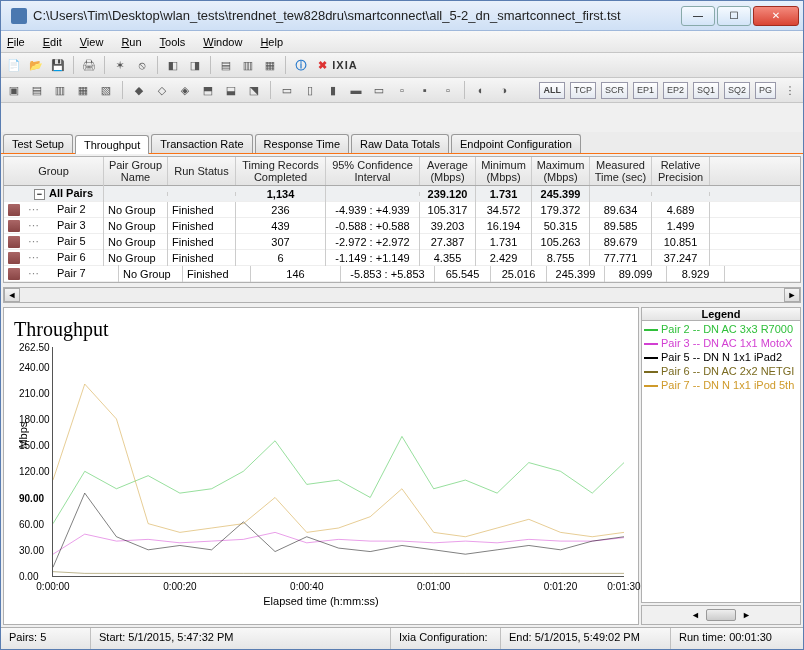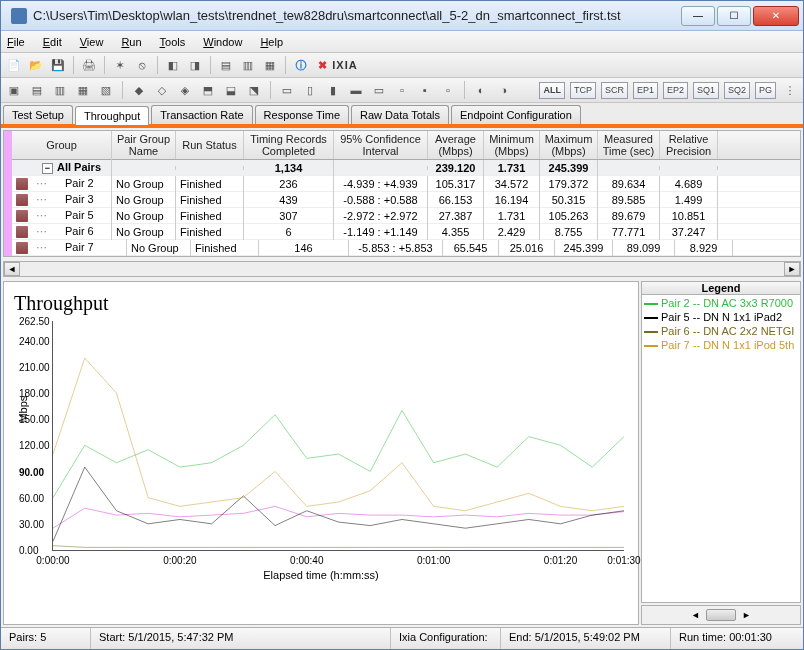--- a/index.html
+++ b/index.html
@@ -14,24 +14,24 @@
   .menubar { height: 22px; background: linear-gradient(#f8f8f8,#e8e8e8); display:flex; align-items:center; padding:0 6px; gap:18px; border-bottom:1px solid #c6c6c6; }
   .menubar span { cursor: default; }
   .menubar span u { text-decoration: underline; }
   .toolbar { background: linear-gradient(#f6f6f6,#e3e3e3); border-bottom:1px solid #c6c6c6; padding:3px 4px; display:flex; align-items:center; gap:4px; flex-wrap: nowrap; }
   .toolbar.row2 { gap:5px; }
   .tbtn { width:18px; height:18px; border:1px solid transparent; border-radius:2px; display:flex; align-items:center; justify-content:center; font-size:11px; color:#555; }
   .sep { width:1px; height:18px; background:#c0c0c0; margin:0 2px; }
   .ixia { font-weight:bold; letter-spacing:1px; color:#333; margin-left:4px;}
   .ixia .x { color:#d33; }
   .smallbtn { padding:1px 3px; height:17px; border:1px solid #99a; background:linear-gradient(#fff,#e3e8f0); font-size:9px; color:#444; }
-  .tabs { display:flex; background:#ececec; padding:2px 2px 0; border-bottom:4px solid #f97316; }
+  .tabs { display:flex; background:#ececec; padding:2px 2px 0; border-bottom:1px solid #f97316;margin-top:29px; }
   .tab { padding:3px 8px; border:1px solid #999; border-bottom:none; margin-right:2px; background:linear-gradient(#f4f4f4,#e0e0e0); border-radius:3px 3px 0 0; font-size:11px; }
   .tab.active { background:#fff; position:relative; top:1px; }
-  .gridwrap { background:#f0abfc; border:1px solid #b0b0b0; margin:2px; display:flex; flex-direction:column;padding-left:8px; }
+  .gridwrap { background:#14532d; border:1px solid #b0b0b0; margin:2px; display:flex; flex-direction:column; }
   .ghead { display:flex; background:linear-gradient(#f7f7f7,#e4e4e4); border-bottom:1px solid #aaa; }
   .ghead .gh, .grow .gc { padding:2px 4px; border-right:1px solid #ccc; font-size:11px; text-align:center; overflow:hidden; }
   .gh { color:#222; line-height:12px; display:flex; align-items:center; justify-content:center; }
   .gbody { background:#fff; }
   .grow { display:flex; border-bottom:1px solid #eee; height:16px; align-items:center; }
   .grow.hdr { background:#eef0f2; font-weight:bold; }
   .gc { text-align:right; }
   .gc.left { text-align:left; }
   .treeicon { width:11px; height:11px; display:inline-block; border:1px solid #888; text-align:center; line-height:9px; font-size:9px; margin-right:4px; background:#fff;}
   .rowicon { width:12px; height:12px; display:inline-block; background:linear-gradient(#a66, #844); border-radius:1px; vertical-align:middle; margin-right:2px;}
@@ -186,21 +186,21 @@
           <div class="gc" style="width:58px">179.372</div>
           <div class="gc" style="width:62px">89.634</div>
           <div class="gc" style="width:58px">4.689</div>
         </div>
         <div class="grow">
           <div class="gc left" style="width:100px;padding-left:4px"><span class="rowicon"></span><span style="color:#888;margin:0 18px 0 6px">⋯</span>Pair 3</div>
           <div class="gc left" style="width:64px">No Group</div>
           <div class="gc left" style="width:68px">Finished</div>
           <div class="gc" style="width:90px">439</div>
           <div class="gc" style="width:94px">-0.588 : +0.588</div>
-          <div class="gc" style="width:56px">66.153</div>
+          <div class="gc" style="width:56px">39.203</div>
           <div class="gc" style="width:56px">16.194</div>
           <div class="gc" style="width:58px">50.315</div>
           <div class="gc" style="width:62px">89.585</div>
           <div class="gc" style="width:58px">1.499</div>
         </div>
         <div class="grow">
           <div class="gc left" style="width:100px;padding-left:4px"><span class="rowicon"></span><span style="color:#888;margin:0 18px 0 6px">⋯</span>Pair 5</div>
           <div class="gc left" style="width:64px">No Group</div>
           <div class="gc left" style="width:68px">Finished</div>
           <div class="gc" style="width:90px">307</div>
@@ -272,20 +272,21 @@
           <div class="xtick" style="left: 66.6667%;">0:01:00</div>
           <div class="xtick" style="left: 88.8889%;">0:01:20</div>
           <div class="xtick" style="left: 100%;">0:01:30</div>
         </div>
       <div class="xtitle">Elapsed time (h:mm:ss)</div>
     </div>
     <div class="legendpane">
       <div class="legendtitle">Legend</div>
       <div class="legendbody" id="legendbody">
           <div class="legrow"><span class="legsw" style="border-color:#2fbf3a"></span><span style="color:#2fbf3a">Pair 2 -- DN  AC 3x3 R7000</span></div>
+          <div class="legrow"><span class="legsw" style="border-color:#d23fd2"></span><span style="color:#d23fd2">Pair 3 -- DN  AC 1x1 MotoX</span></div>
           <div class="legrow"><span class="legsw" style="border-color:#000000"></span><span style="color:#000000">Pair 5 -- DN  N 1x1 iPad2</span></div>
           <div class="legrow"><span class="legsw" style="border-color:#7a6a1f"></span><span style="color:#7a6a1f">Pair 6 -- DN  AC 2x2 NETGI</span></div>
           <div class="legrow"><span class="legsw" style="border-color:#cf9a2a"></span><span style="color:#cf9a2a">Pair 7 -- DN   N 1x1 iPod 5th</span></div>
         </div>
       <div class="scrollbox">
         <span style="font-size:9px;margin-right:6px">◄</span>
         <div class="thumb"></div>
         <span style="font-size:9px;margin-left:6px">►</span>
       </div>
     </div>

